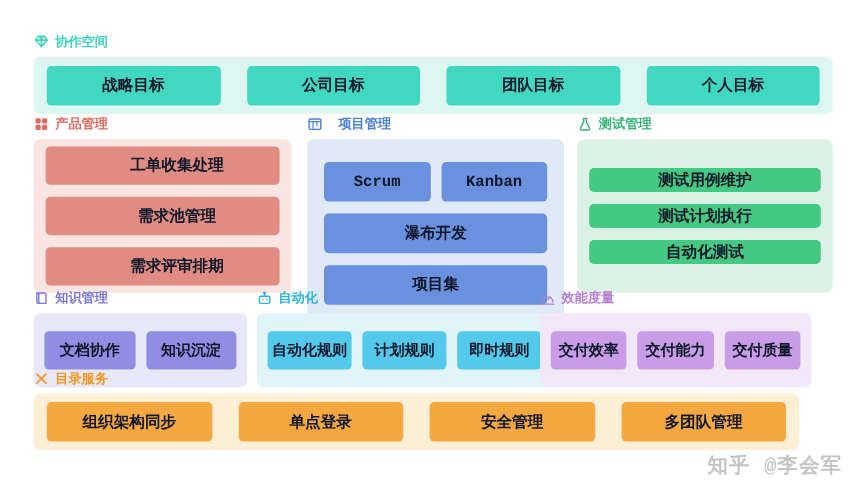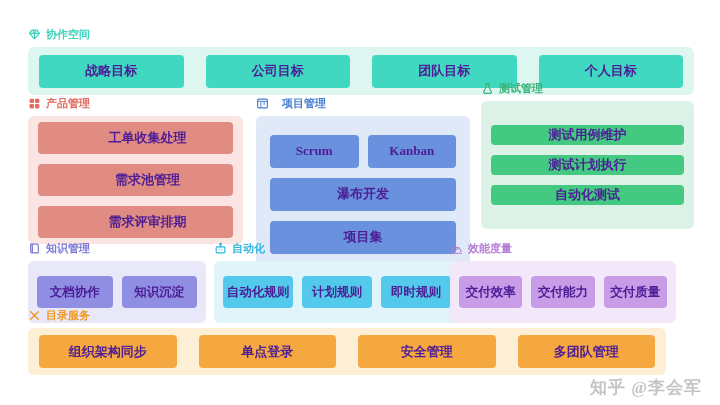--- a/index.html
+++ b/index.html
@@ -1,47 +1,47 @@
 <!DOCTYPE html>
 <html><head>
 <meta charset="utf-8">
 <style>
   html,body{margin:0;padding:0;background:#fff;}
   .canvas{
     position:relative;width:720px;height:405px;background:#ffffff;overflow:hidden;
-    font-family:Liberation Serif, serif;
+    font-family:Liberation Mono, monospace;
     border-radius:24px;
   }
   .group{position:absolute;}
   .sec-header{display:flex;align-items:center;gap:5px;font-size:11px;font-weight:bold;margin-bottom:5px;}
   .sec-header .icon{display:inline-flex;width:13px;height:13px;}
   .sec-header .icon svg{width:13px;height:13px;}
   .panel{border-radius:6px;display:flex;align-items:center;box-sizing:border-box;}
   .btn{
-    border-radius:4px;color:#4c1d95;font-weight:bold;font-size:13px;
+    border-radius:4px;color:#0f172a;font-weight:bold;font-size:13px;
     display:flex;align-items:center;justify-content:center;
     height:33px;box-sizing:border-box;white-space:nowrap;cursor:pointer;
   }
   
   .g-collab{left:28px;top:27px;width:666px;}
   .h-collab{color:#3fd3bd;}
   .p-collab{background:#ddf6f0;height:48px;padding:0 11px;gap:22px;}
   .p-collab .btn{background:#41d8c1;flex:1;}
   
   .g-product{left:28px;top:96px;width:215px;}
   .h-product{color:#e2695f;}
   .p-product{background:#fbe5e2;height:128px;padding:6px 10px;flex-direction:column;justify-content:center;gap:10px;}
   .p-product .btn{background:#e18c82;width:100%;padding-left:24px;}
   .g-project{left:256px;top:96px;width:214px;}
   .h-project{color:#4a7fd4;gap:13px;}
   .p-project{background:#e0e9f8;height:156px;padding:6px 14px;flex-direction:column;justify-content:center;gap:10px;}
   .p-project .btn{background:#6a91de;width:100%;}
   .p-project .split{display:flex;gap:9px;width:100%;}
   .p-project .split .btn{flex:1;width:auto;}
-  .g-test{left:481px;top:81px;width:213px;}
+  .g-test{left:481px;top:96px;width:213px;}
   .h-test{color:#35b376;}
   .p-test{background:#ddf2e6;height:128px;padding:24px 10px;flex-direction:column;justify-content:center;gap:10px;}
   .p-test .btn{background:#44c983;width:100%;}
   
   .row3 .panel{height:62px;padding:0 9px;gap:9px;}
   .row3 .btn{flex:1;height:32px;font-size:12.5px;}
   .g-knowledge{left:28px;top:241px;width:178px;}
   .h-knowledge{color:#7a78d8;}
   .p-knowledge{background:#e9e8f8;}
   .p-knowledge .btn{background:#908ee3;}

